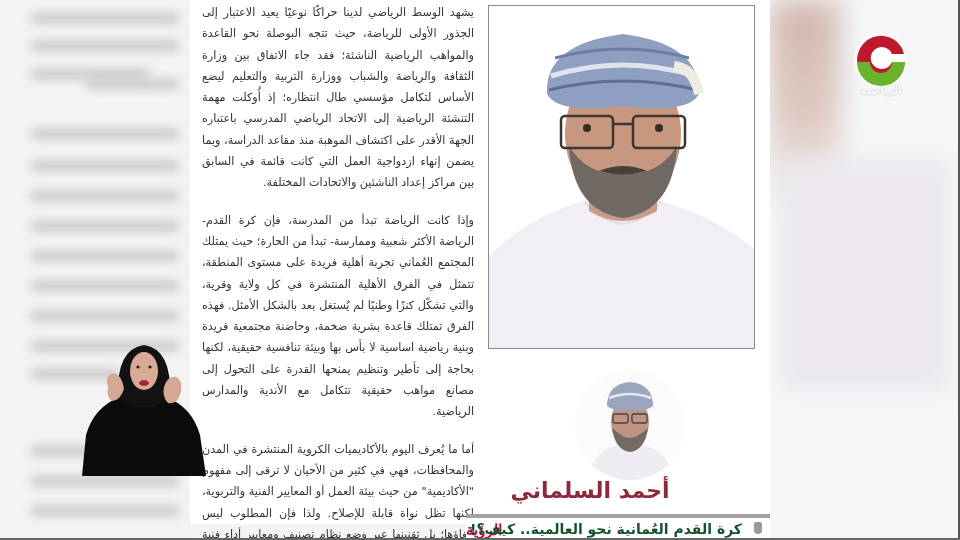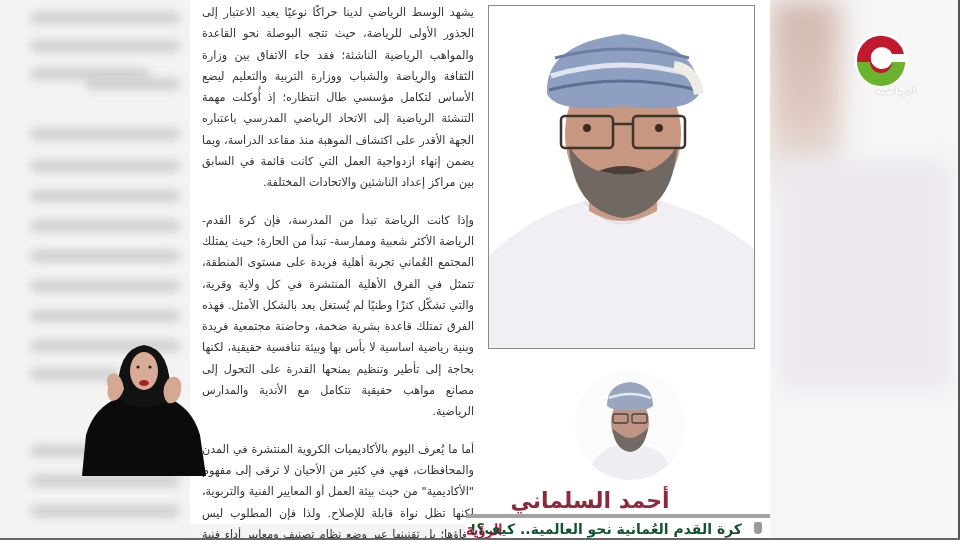--- a/index.html
+++ b/index.html
@@ -48,21 +48,21 @@
       position: absolute; left: 298px; top: 5px; width: 267px; height: 344px;
       border: 1.5px solid #8a8a8e; background: #fff; overflow: hidden;
     }
     .portrait-frame svg, .thumb svg { display: block; }
 
     .thumb {
       position: absolute; left: 385px; top: 370px; width: 110px; height: 110px;
       border-radius: 50%; background: #fbfbfc; overflow: hidden;
     }
     .author-name {
-      position: absolute; left: 290px; top: 488px; width: 220px;
+      position: absolute; left: 290px; top: 478px; width: 220px;
       direction: rtl; text-align: center;
       font-size: 22px; font-weight: bold; color: #8c2a3c;
     }
     .bottom-bar {
       position: absolute; left: 276px; top: 514px; width: 304px; height: 26px;
       background: #fff; border-top: 4px solid #a3a3a3;
     }
     .bottom-title {
       position: absolute; right: 28px; top: 3px;
       direction: rtl; font-size: 14px; font-weight: bold; color: #14532d;
@@ -81,21 +81,21 @@
     .signer {
       position: absolute; left: 80px; top: 335px; width: 126px; height: 141px;
       overflow: hidden;
     }
 
     
     .logo {
       position: absolute; left: 850px; top: 30px; width: 62px; height: 70px;
     }
     .logo-text {
-      position: absolute; left: 846px; top: 85px; width: 70px; text-align: right;
+      position: absolute; left: 846px; top: 85px; width: 70px; text-align: center;
       direction: rtl; font-size: 10px; color: #ffffff; font-weight: bold;
       text-shadow: 0 0 1px #bbb, 0 0 2px #ccc;
     }
     .bottom-rule { position: absolute; left: 0; top: 538px; width: 960px; height: 2px; background: #666; }
   </style>
 </head>
 <body>
 
 <div class="bg-left">
   <div class="blur-line" style="left:30px;top:12px;width:150px;"></div>

